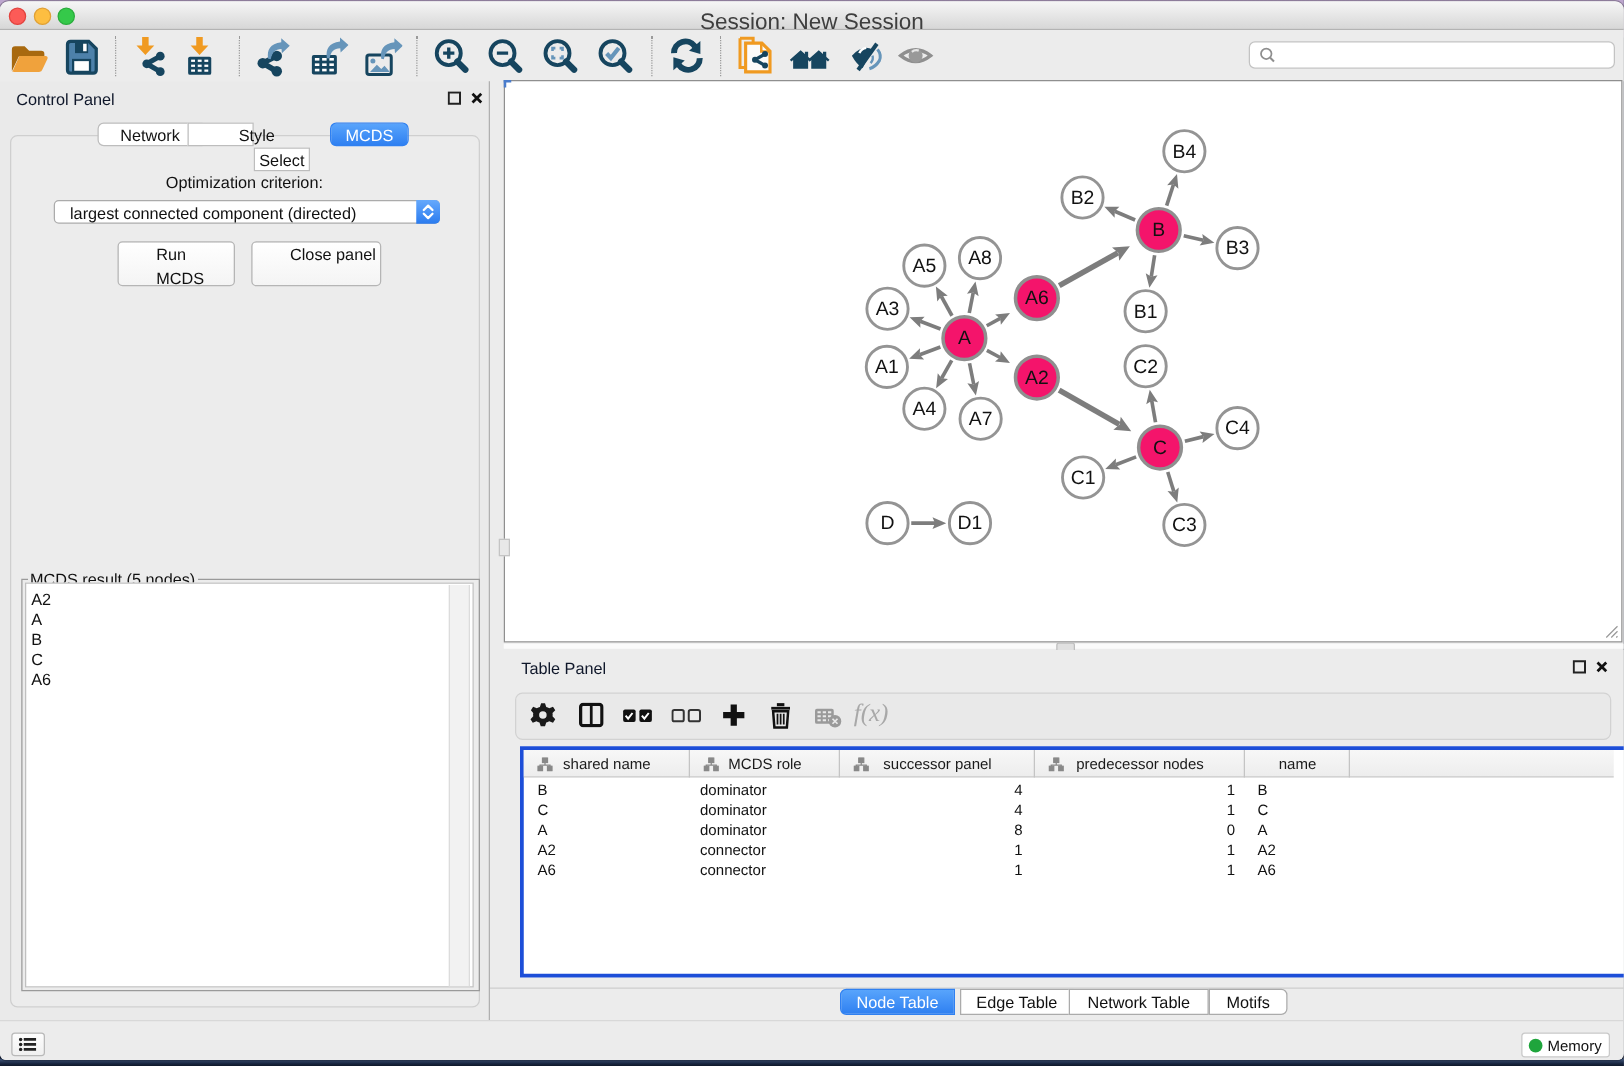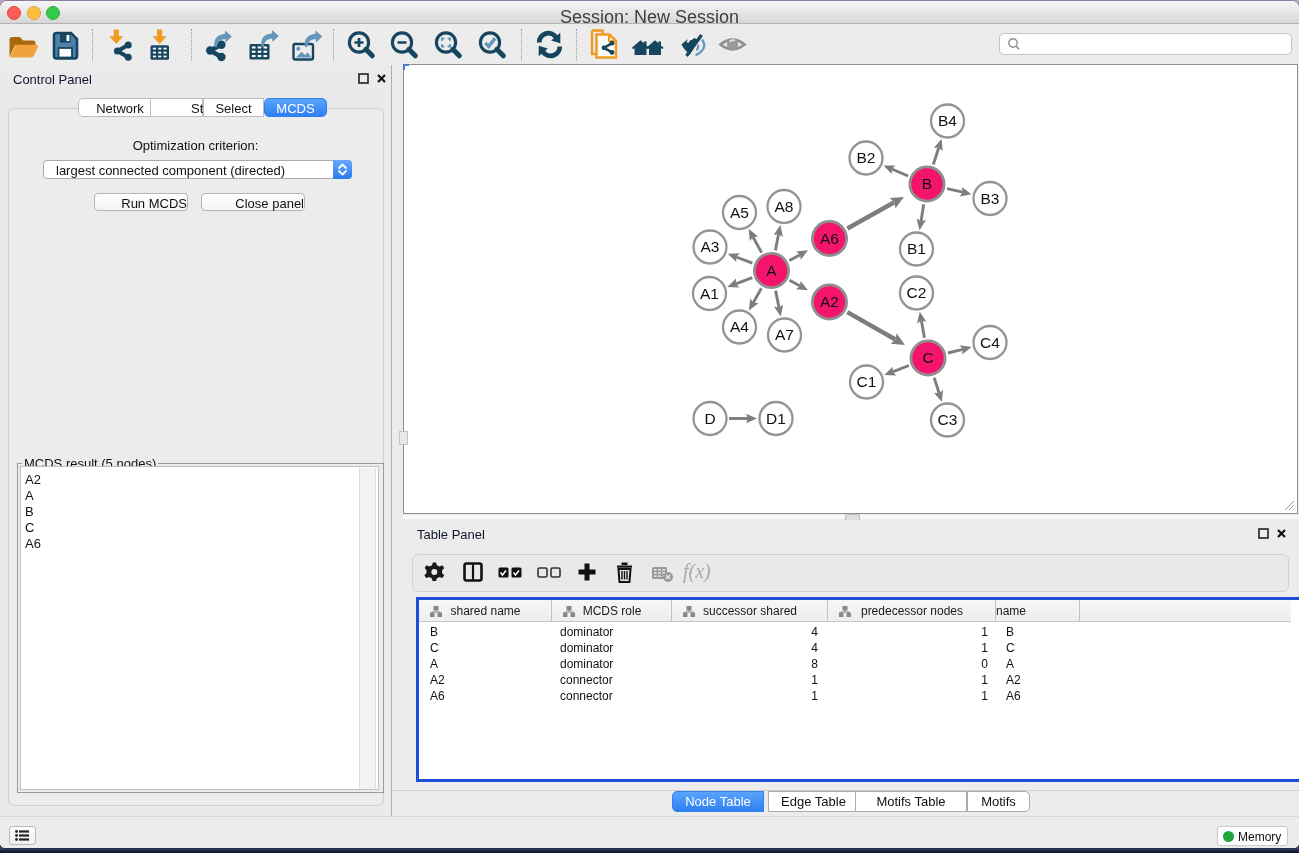--- a/index.html
+++ b/index.html
@@ -13,21 +13,21 @@
 .toolbar{position:absolute;left:0;top:23px;width:1299px;height:41px;background:#ececec;}
 .tsep{position:absolute;top:5px;height:32px;width:0;border-left:1px dotted #9a9a9a;}
 .searchbox{position:absolute;left:999px;top:9px;width:291px;height:20px;background:#fff;border:1px solid #c3c3c3;border-radius:5px;}
 
 #cpanel{position:absolute;left:0;top:64px;width:391px;height:751px;background:#eaeaea;border-right:1px solid #b0b0b0;}
 .ptitle{position:absolute;left:13px;top:7px;font-size:13px;color:#0f172a;}
 .subpanel{position:absolute;left:8px;top:43px;width:374px;height:696px;background:#ececec;border:1px solid #cfcfcf;border-radius:6px;}
 .tabrow{position:absolute;left:78px;top:33px;height:19px;}
 .tab{position:absolute;top:0;height:19px;line-height:19px;text-align:center;font-size:13px;color:#111;background:#fff;border:1px solid #bdbdbd;box-sizing:border-box;}
 .tabsel{background:linear-gradient(#58a4fc,#2f80f1);color:#fff;border:1px solid #2f80f1;border-radius:5px;}
-.btn{position:absolute;height:18px;line-height:19px;text-align:right;background:linear-gradient(#fff,#f4f4f4);border:1px solid #b5b5b5;border-radius:4px;font-size:13px;color:#111;box-sizing:border-box;}
+.btn{position:absolute;height:36px;line-height:19px;text-align:left;background:linear-gradient(#fff,#f4f4f4);border:1px solid #b5b5b5;border-radius:4px;font-size:13px;color:#111;box-sizing:border-box;padding-left:30px;}
 
 #netwin{position:absolute;left:403px;top:63px;width:895px;height:450px;background:#fff;border:1px solid #8f8f8f;box-sizing:border-box;}
 .nettitle{position:absolute;left:0;top:0;width:100%;height:21px;background:linear-gradient(#f7f7f7,#d8d8d8);border-bottom:1px solid #a8a8a8;}
 
 #tpanel{position:absolute;left:392px;top:519px;width:907px;height:296px;background:#ececec;}
 .thdr{font-size:12px;color:#1a1a1a;}
 .row{position:absolute;font-size:12px;color:#111;}
 .btab{position:absolute;top:0;height:21px;line-height:20px;text-align:center;font-size:13px;color:#111;background:#fff;border:1px solid #ababab;box-sizing:border-box;}
 
 #statusbar{position:absolute;left:0;top:815px;width:1299px;height:32px;background:#ececec;border-top:1px solid #d8d8d8;}
@@ -179,21 +179,21 @@
   <div id="cpanel">
     <div class="ptitle">Control Panel</div>
     <svg width="30" height="12" style="position:absolute;left:358px;top:8px" viewBox="0 0 30 12">
         <rect x="1" y="1" width="9" height="9" fill="none" stroke="#222" stroke-width="1.6"></rect>
         <path d="M20 2 L27 9 M27 2 L20 9" stroke="#111" stroke-width="2.2"></path>
       </svg>
     <div class="subpanel"></div>
     <div class="tabrow">
       <div class="tab" style="left:0px;width:84px;border-radius:5px 0 0 5px;">Network</div>
       <div class="tab" style="left:72px;width:53px;padding-left:40px;">Style</div>
-      <div class="tab" style="left:125px;width:61px;">Select</div>
+      <div class="tab" style="left:125px;width:45px;margin-top:20px;">Select</div>
       <div class="tab tabsel" style="left:186px;width:63px;">MCDS</div>
     </div>
     <div style="position:absolute;left:43px;top:95px;width:309px;height:19px;background:#fff;border:1px solid #ababab;border-radius:4px;box-sizing:border-box;">
       <div style="position:absolute;left:12px;top:1px;font-size:13px;line-height:17px;color:#111;">largest connected component (directed)</div>
       <div style="position:absolute;right:-1px;top:-1px;width:19px;height:19px;background:linear-gradient(#66a9fc,#2a7bef);border-radius:0 4px 4px 0;">
         <svg width="19" height="19" viewBox="0 0 19 19">
             <path d="M6 8 L9.5 4.5 L13 8" fill="none" stroke="#fff" stroke-width="1.8" stroke-linecap="round" stroke-linejoin="round"></path>
             <path d="M6 11 L9.5 14.5 L13 11" fill="none" stroke="#fff" stroke-width="1.8" stroke-linecap="round" stroke-linejoin="round"></path>
           </svg>
       </div>
@@ -392,33 +392,33 @@
           <div class="thdr" style="position:absolute;left:133px;top:4px;width:120px;text-align:center;">MCDS role</div>
           <div style="position:absolute;left:253px;top:0;width:156px;height:22px;border-right:1px solid #c4c4c4;box-sizing:border-box;"></div>
           <svg style="position:absolute;left:264px;top:6px" width="12" height="11" viewBox="0 0 12 11">
             <g fill="#888" stroke="#888">
               <rect x="4" y="0" width="4" height="4"></rect>
               <rect x="0" y="7" width="4" height="4"></rect>
               <rect x="8" y="7" width="4" height="4"></rect>
               <path d="M6 4 V6 M2 7 V6 H10 V7" fill="none" stroke-width="1"></path>
             </g>
           </svg>
-          <div class="thdr" style="position:absolute;left:253px;top:4px;width:156px;text-align:center;">successor shared</div>
+          <div class="thdr" style="position:absolute;left:253px;top:4px;width:156px;text-align:center;">successor panel</div>
           <div style="position:absolute;left:409px;top:0;width:168px;height:22px;border-right:1px solid #c4c4c4;box-sizing:border-box;"></div>
           <svg style="position:absolute;left:420px;top:6px" width="12" height="11" viewBox="0 0 12 11">
             <g fill="#888" stroke="#888">
               <rect x="4" y="0" width="4" height="4"></rect>
               <rect x="0" y="7" width="4" height="4"></rect>
               <rect x="8" y="7" width="4" height="4"></rect>
               <path d="M6 4 V6 M2 7 V6 H10 V7" fill="none" stroke-width="1"></path>
             </g>
           </svg>
           <div class="thdr" style="position:absolute;left:409px;top:4px;width:168px;text-align:center;">predecessor nodes</div>
           <div style="position:absolute;left:577px;top:0;width:84px;height:22px;border-right:1px solid #c4c4c4;box-sizing:border-box;"></div>
-          <div class="thdr" style="position:absolute;left:577px;top:4px;width:84px;text-align:left;">name</div>
+          <div class="thdr" style="position:absolute;left:577px;top:4px;width:84px;text-align:center;">name</div>
         </div>
       <div id="trows">
           <div class="row" style="left:11px;top:25px;">B</div>
           <div class="row" style="left:141px;top:25px;">dominator</div>
           <div class="row" style="left:253px;top:25px;width:146px;text-align:right;">4</div>
           <div class="row" style="left:409px;top:25px;width:160px;text-align:right;">1</div>
           <div class="row" style="left:587px;top:25px;">B</div>
           <div class="row" style="left:11px;top:41px;">C</div>
           <div class="row" style="left:141px;top:41px;">dominator</div>
           <div class="row" style="left:253px;top:41px;width:146px;text-align:right;">4</div>
@@ -438,21 +438,21 @@
           <div class="row" style="left:141px;top:89px;">connector</div>
           <div class="row" style="left:253px;top:89px;width:146px;text-align:right;">1</div>
           <div class="row" style="left:409px;top:89px;width:160px;text-align:right;">1</div>
           <div class="row" style="left:587px;top:89px;">A6</div>
         </div>
     </div>
     <div style="position:absolute;left:0;top:270px;width:907px;height:0;border-top:1px solid #cdcdcd;"></div>
       <div id="btabs" style="position:absolute;left:0;top:271px;width:907px;height:21px;">
       <div class="btab" style="left:280px;width:92px;border-radius:5px 0 0 5px;background:linear-gradient(#58a4fc,#2f80f1);color:#fff;border-color:#2f80f1;">Node Table</div>
       <div class="btab" style="left:376px;width:91px;">Edge Table</div>
-      <div class="btab" style="left:463px;width:112px;">Motifs Table</div>
+      <div class="btab" style="left:463px;width:112px;">Network Table</div>
       <div class="btab" style="left:575px;width:63px;border-radius:0 5px 5px 0;">Motifs</div>
     </div>
   </div>
   <div id="statusbar">
     <div style="position:absolute;left:9px;top:9px;width:27px;height:19px;background:linear-gradient(#fdfdfd,#f0f0f0);border:1px solid #b9b9b9;border-radius:3px;box-sizing:border-box;">
       <svg width="14" height="11" viewBox="0 0 14 11" style="position:absolute;left:5px;top:3px">
           <circle cx="1.5" cy="1.5" r="1.4" fill="#222"></circle>
           <circle cx="1.5" cy="5.5" r="1.4" fill="#222"></circle>
           <circle cx="1.5" cy="9.5" r="1.4" fill="#222"></circle>
           <rect x="4" y="0.4" width="10" height="2.2" fill="#222"></rect>

